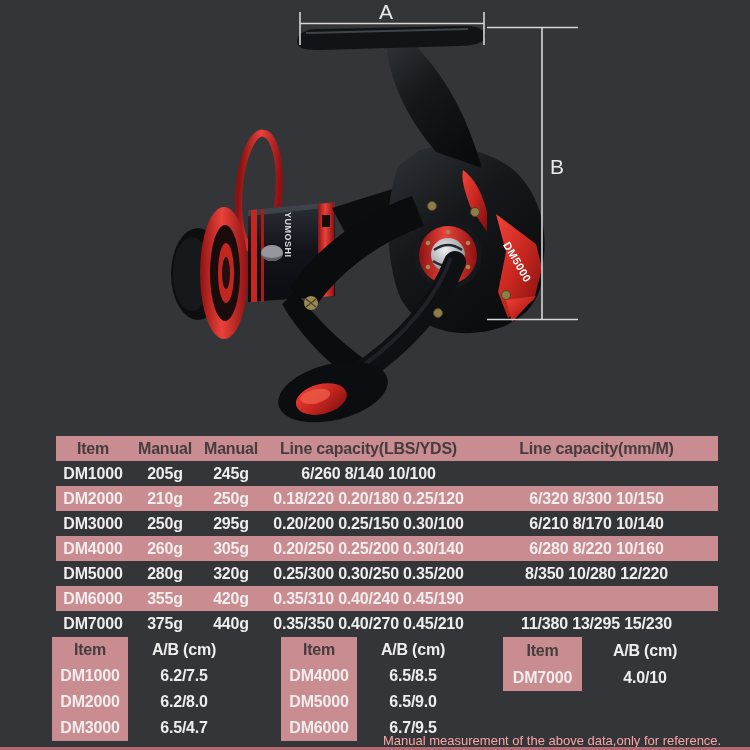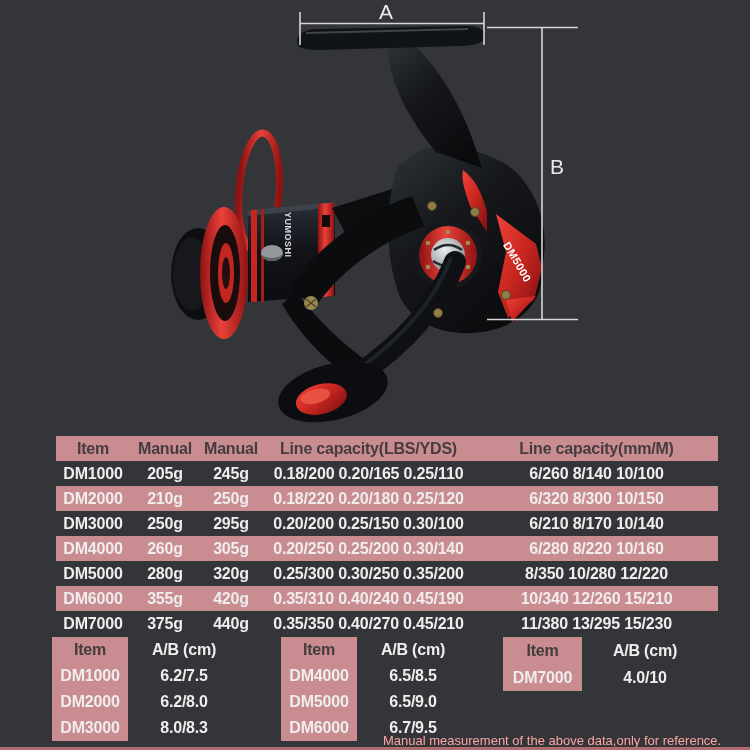--- a/index.html
+++ b/index.html
@@ -168,21 +168,20 @@
       <div>Item</div>
       <div>Manual</div>
       <div>Manual</div>
       <div>Line capacity(LBS/YDS)</div>
       <div>Line capacity(mm/M)</div>
     </div>
     <div class="spec-row">
       <div>DM1000</div>
       <div>205g</div>
       <div>245g</div>
-      <div>0.18/200 0.20/165 0.25/110</div>
       <div>6/260 8/140 10/100</div>
     </div>
     <div class="spec-row pink">
       <div>DM2000</div>
       <div>210g</div>
       <div>250g</div>
       <div>0.18/220 0.20/180 0.25/120</div>
       <div>6/320 8/300 10/150</div>
     </div>
     <div class="spec-row">
@@ -204,41 +203,40 @@
       <div>280g</div>
       <div>320g</div>
       <div>0.25/300 0.30/250 0.35/200</div>
       <div>8/350 10/280 12/220</div>
     </div>
     <div class="spec-row pink">
       <div>DM6000</div>
       <div>355g</div>
       <div>420g</div>
       <div>0.35/310 0.40/240 0.45/190</div>
-      <div>10/340 12/260 15/210</div>
     </div>
     <div class="spec-row">
       <div>DM7000</div>
       <div>375g</div>
       <div>440g</div>
       <div>0.35/350 0.40/270 0.45/210</div>
       <div>11/380 13/295 15/230</div>
     </div>
   </div>
 
   
   <div id="size-table-1" class="size-table">
     <div class="cell pinkcol hdr-item">Item</div>
     <div class="cell">A/B (cm)</div>
     <div class="cell pinkcol">DM1000</div>
     <div class="cell">6.2/7.5</div>
     <div class="cell pinkcol">DM2000</div>
     <div class="cell">6.2/8.0</div>
     <div class="cell pinkcol">DM3000</div>
-    <div class="cell">8.0/8.3</div>
+    <div class="cell">6.5/4.7</div>
   </div>
 
   <div id="size-table-2" class="size-table">
     <div class="cell pinkcol hdr-item">Item</div>
     <div class="cell">A/B (cm)</div>
     <div class="cell pinkcol">DM4000</div>
     <div class="cell">6.5/8.5</div>
     <div class="cell pinkcol">DM5000</div>
     <div class="cell">6.5/9.0</div>
     <div class="cell pinkcol">DM6000</div>

